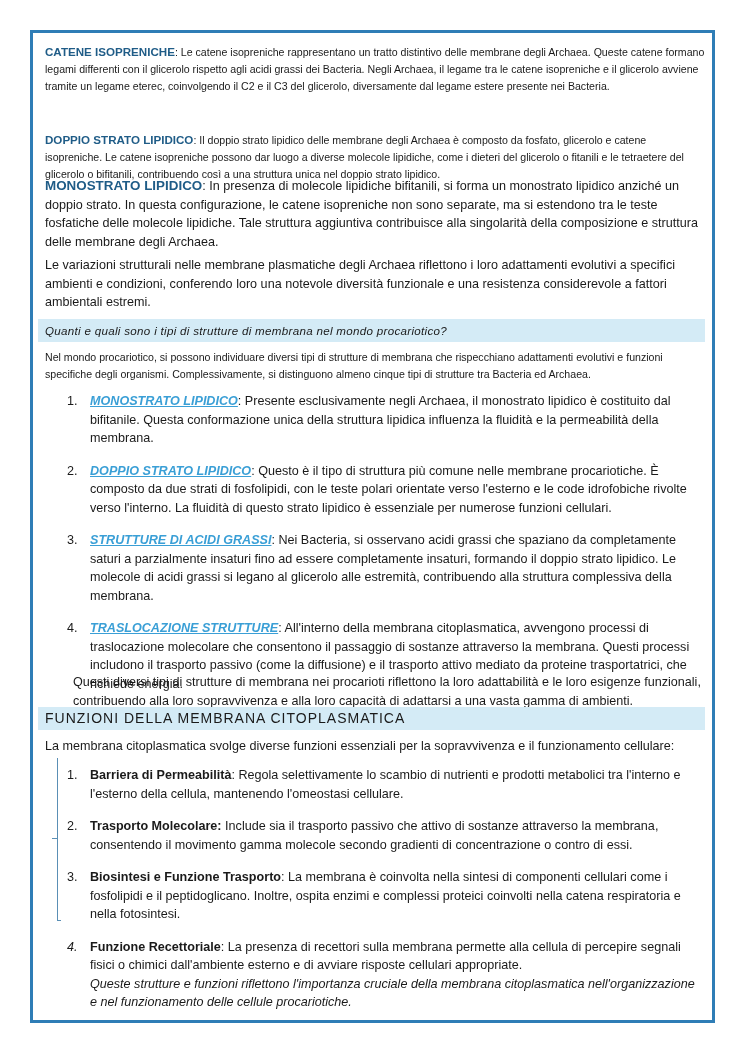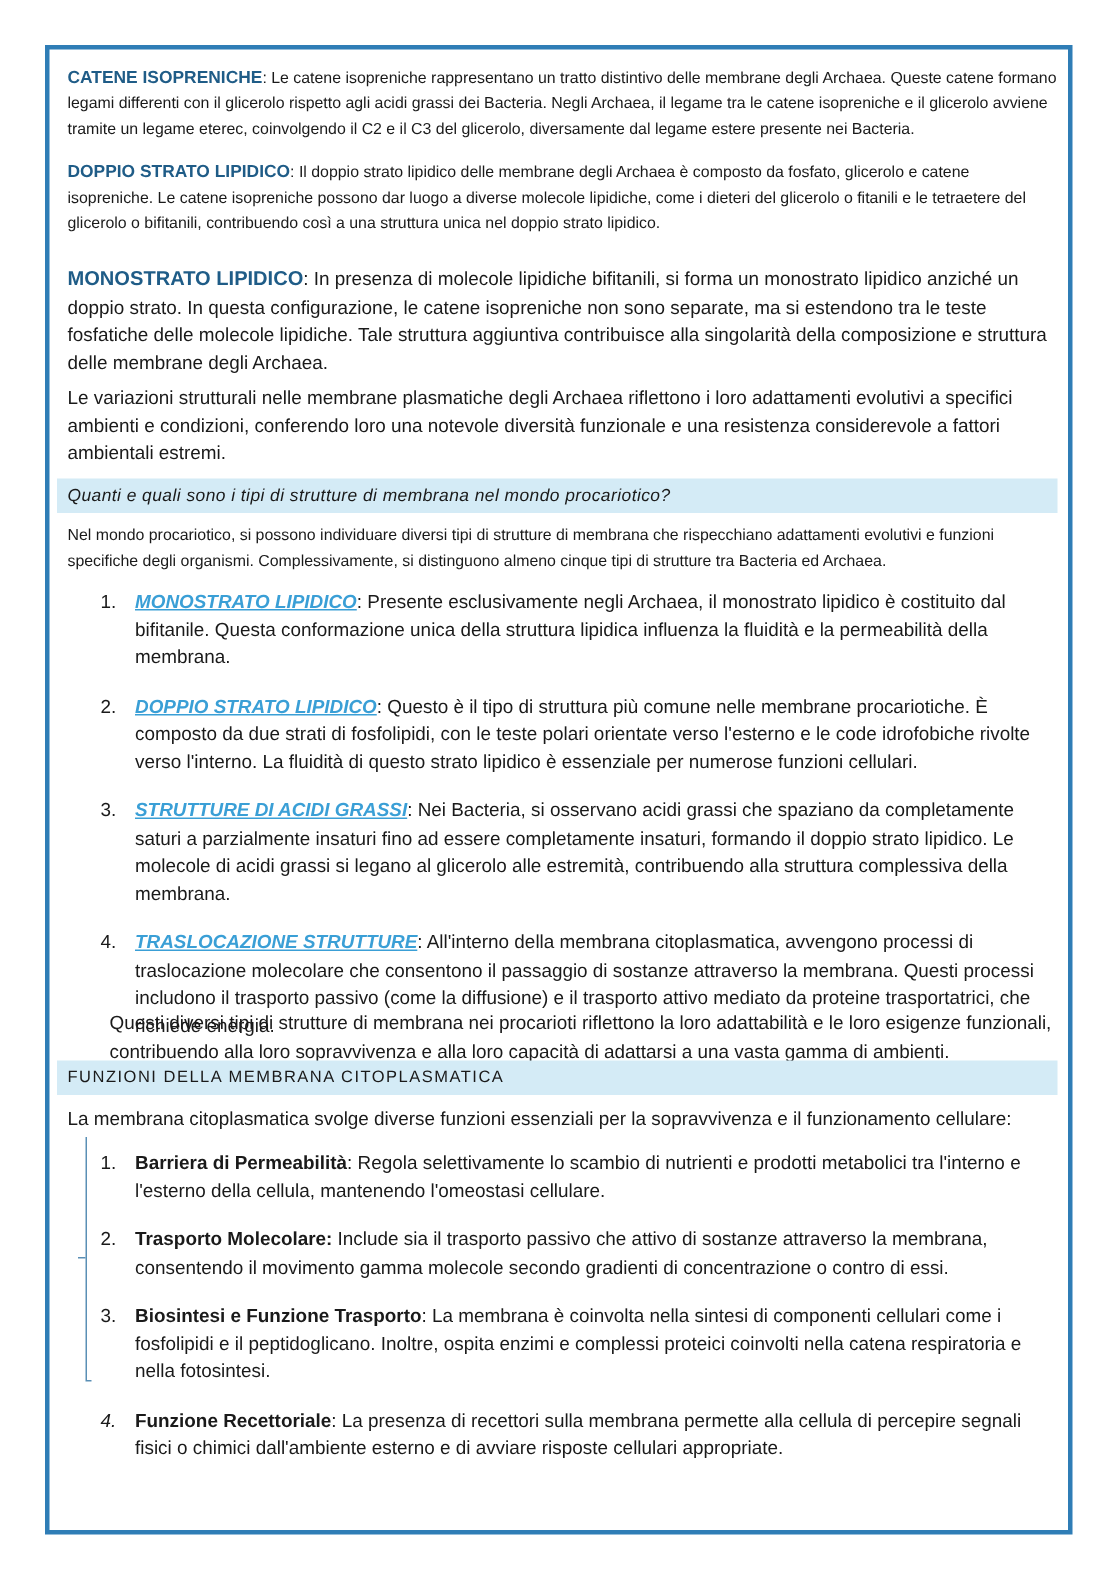--- a/index.html
+++ b/index.html
@@ -9,41 +9,41 @@
            border: 3px solid #2f7db6; box-sizing: content-box; }
   p { margin: 0; }
   .small { font-size: 10.6px; line-height: 16.8px; }
   .large { font-size: 12.6px; line-height: 18.5px; }
   .hd { color: #1f5c87; font-weight: bold; text-align: center; }
   .band { position: absolute; left: 38px; width: 667px; height: 23px; background: #d4ebf6; }
   .band-text { position: absolute; left: 45px; font-size: 11.6px; line-height: 23px; color: #1a1a1a; }
   .band1 { top: 319px; }
   .band1t { top: 319px; font-style: italic; font-weight: normal; letter-spacing: 0.3px; }
   .band2 { top: 707px; }
-  .band2t { top: 707px; letter-spacing: 1px; font-size: 11px; }
+  .band2t { top: 707px; letter-spacing: 1px; font-size: 14px; }
   .li { position: relative; padding-left: 45px; margin-bottom: 10px; }
   .li .num { position: absolute; left: 22px; top: 0; }
   .link { color: #3a9fd6; font-style: italic; text-decoration: underline; font-weight: bold; }
   .abs { position: absolute; left: 45px; width: 660px; }
   .bracket { position: absolute; left: 57px; top: 758px; width: 1px; height: 162px; background: #5a8fb5; }
   .tick { position: absolute; left: 52px; top: 838px; width: 5px; height: 1px; background: #5a8fb5; }
   .tick2 { position: absolute; left: 57px; top: 920px; width: 4px; height: 1px; background: #5a8fb5; }
   b { font-weight: bold; }
   .it { font-style: italic; }
 </style>
 </head>
 <body>
 
 <div class="frame"></div>
 
 <div class="abs" style="top:44px;">
   <p class="small"><span class="hd" style="font-size:11.6px;">CATENE ISOPRENICHE</span><span>: Le catene isopreniche rappresentano un tratto distintivo delle membrane degli Archaea. Queste catene formano legami differenti con il glicerolo rispetto agli acidi grassi dei Bacteria. Negli Archaea, il legame tra le catene isopreniche e il glicerolo avviene tramite un legame eterec, coinvolgendo il C2 e il C3 del glicerolo, diversamente dal legame estere presente nei Bacteria.</span></p>
 </div>
 
-<div class="abs" style="top:107px;">
+<div class="abs" style="top:132px;">
   <p class="small"><span class="hd" style="font-size:11.6px;">DOPPIO STRATO LIPIDICO</span><span>: Il doppio strato lipidico delle membrane degli Archaea è composto da fosfato, glicerolo e catene isopreniche. Le catene isopreniche possono dar luogo a diverse molecole lipidiche, come i dieteri del glicerolo o fitanili e le tetraetere del glicerolo o bifitanili, contribuendo così a una struttura unica nel doppio strato lipidico.</span></p>
 </div>
 
 <div class="abs" style="top:177px;">
   <p class="large"><span class="hd" style="font-size:13.4px;">MONOSTRATO LIPIDICO</span><span>: In presenza di molecole lipidiche bifitanili, si forma un monostrato lipidico anziché un doppio strato. In questa configurazione, le catene isopreniche non sono separate, ma si estendono tra le teste fosfatiche delle molecole lipidiche. Tale struttura aggiuntiva contribuisce alla singolarità della composizione e struttura delle membrane degli Archaea.</span></p>
 </div>
 
 <div class="abs" style="top:256px;">
   <p class="large">Le variazioni strutturali nelle membrane plasmatiche degli Archaea riflettono i loro adattamenti evolutivi a specifici ambienti e condizioni, conferendo loro una notevole diversità funzionale e una resistenza considerevole a fattori ambientali estremi.</p>
 </div>
@@ -98,14 +98,15 @@
     <span class="num">2.</span>
     <b>Trasporto Molecolare:</b><span> Include sia il trasporto passivo che attivo di sostanze attraverso la membrana, consentendo il movimento gamma molecole secondo gradienti di concentrazione o contro di essi.</span>
   </div>
   <div class="li large" style="margin-top:14px;">
     <span class="num">3.</span>
     <b>Biosintesi e Funzione Trasporto</b><span>: La membrana è coinvolta nella sintesi di componenti cellulari come i fosfolipidi e il peptidoglicano. Inoltre, ospita enzimi e complessi proteici coinvolti nella catena respiratoria e nella fotosintesi.</span>
   </div>
   <div class="li large" style="margin-top:14px;">
     <span class="num it">4.</span>
     <b>Funzione Recettoriale</b><span>: La presenza di recettori sulla membrana permette alla cellula di percepire segnali fisici o chimici dall'ambiente esterno e di avviare risposte cellulari appropriate.</span>
+    <div class="it">Queste strutture e funzioni riflettono l'importanza cruciale della membrana citoplasmatica nell'organizzazione e nel funzionamento delle cellule procariotiche.</div>
   </div>
 </div>
 
 </body></html>

